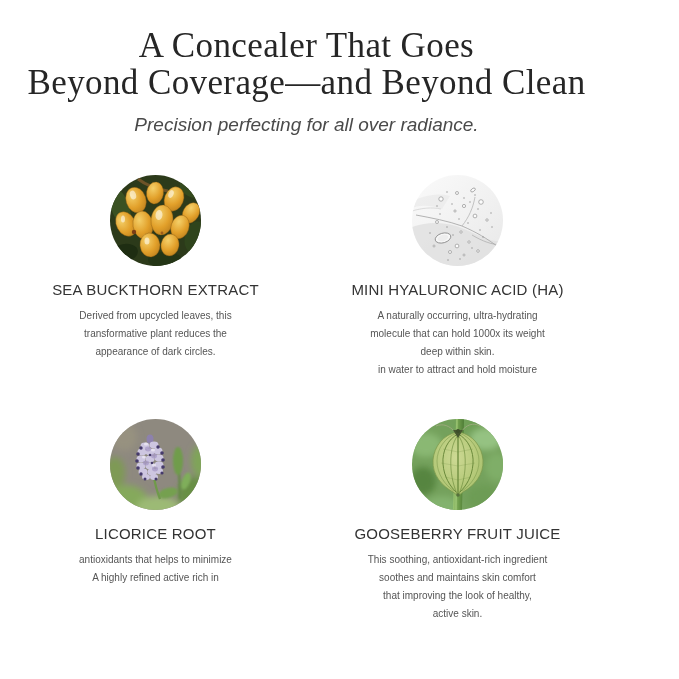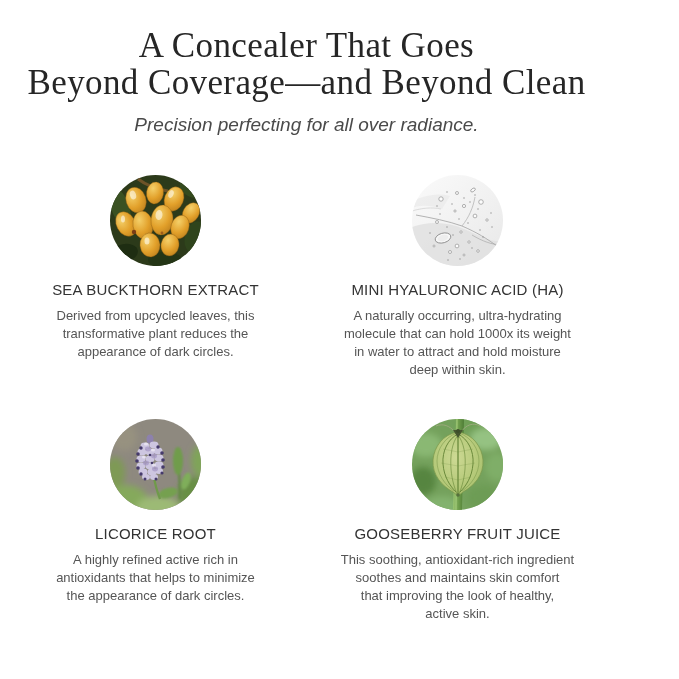--- a/index.html
+++ b/index.html
@@ -59,21 +59,21 @@
   .photo svg { display: block; }
   .ing-name {
     margin: 15px 0 0 0;
     font-size: 15px;
     font-weight: 400;
     letter-spacing: 0.2px;
     color: #333333;
   }
   .ing-desc {
     margin: 9px 0 0 0;
-    font-size: 13px;
+    font-size: 10px;
     line-height: 18px;
     color: #555555;
   }
   .ing-desc .line { display: block; white-space: nowrap; }
 </style>
 </head>
 <body>
 
 <div class="page">
 
@@ -193,22 +193,22 @@
               <circle cx="36" cy="85" r="0.7"></circle>
             <circle cx="18" cy="58" r="0.7"></circle>
               <circle cx="80" cy="52" r="0.7"></circle>
           </g>
         </svg>
       </div>
       <h2 class="ing-name">MINI HYALURONIC ACID (HA)</h2>
       <p class="ing-desc">
           <span class="line">A naturally occurring, ultra-hydrating</span>
           <span class="line">molecule that can hold 1000x its weight</span>
+          <span class="line">deep within skin.</span>
           <span class="line">in water to attract and hold moisture</span>
-          <span class="line">deep within skin.</span>
         </p>
     </div>
 
     <div class="cell">
       <div class="photo" aria-label="licorice-flower-photo">
         <svg width="91" height="91" viewBox="0 0 91 91" xmlns="http://www.w3.org/2000/svg">
           <defs>
             <filter id="lb" x="-40%" y="-40%" width="180%" height="180%">
                 <feGaussianBlur stdDeviation="3"></feGaussianBlur>
               </filter>
@@ -278,23 +278,22 @@
               <ellipse cx="36" cy="25" rx="2" ry="1.5"></ellipse>
                 <ellipse cx="43" cy="31" rx="2" ry="1.5"></ellipse>
               <ellipse cx="34" cy="38" rx="2" ry="1.5"></ellipse>
                 <ellipse cx="44" cy="46" rx="2" ry="1.5"></ellipse>
             </g>
           </g>
         </svg>
       </div>
       <h2 class="ing-name">LICORICE ROOT</h2>
       <p class="ing-desc">
+          <span class="line">antioxidants that helps to minimize</span>
           <span class="line">A highly refined active rich in</span>
-          <span class="line">antioxidants that helps to minimize</span>
-          <span class="line">the appearance of dark circles.</span>
         </p>
     </div>
 
     <div class="cell">
       <div class="photo" aria-label="gooseberry-husk-photo">
         <svg width="91" height="91" viewBox="0 0 91 91" xmlns="http://www.w3.org/2000/svg">
           <defs>
             <filter id="gbl" x="-40%" y="-40%" width="180%" height="180%">
                 <feGaussianBlur stdDeviation="3"></feGaussianBlur>
               </filter>

